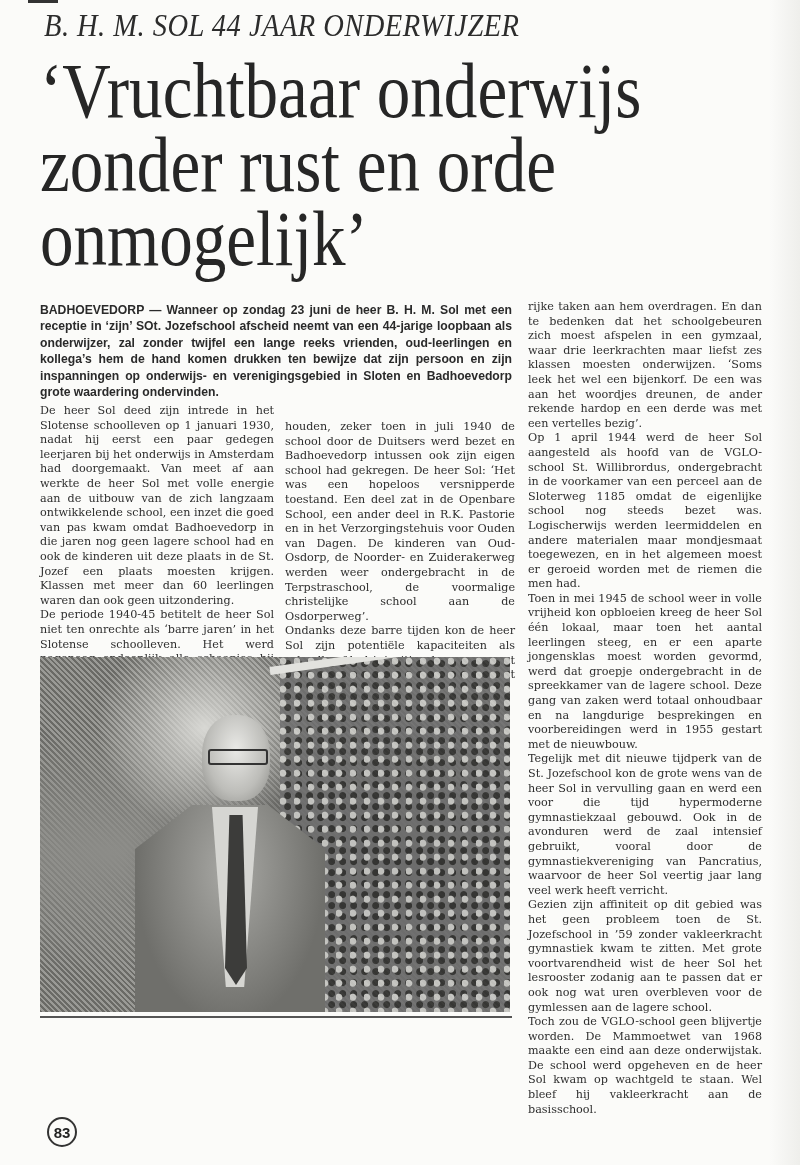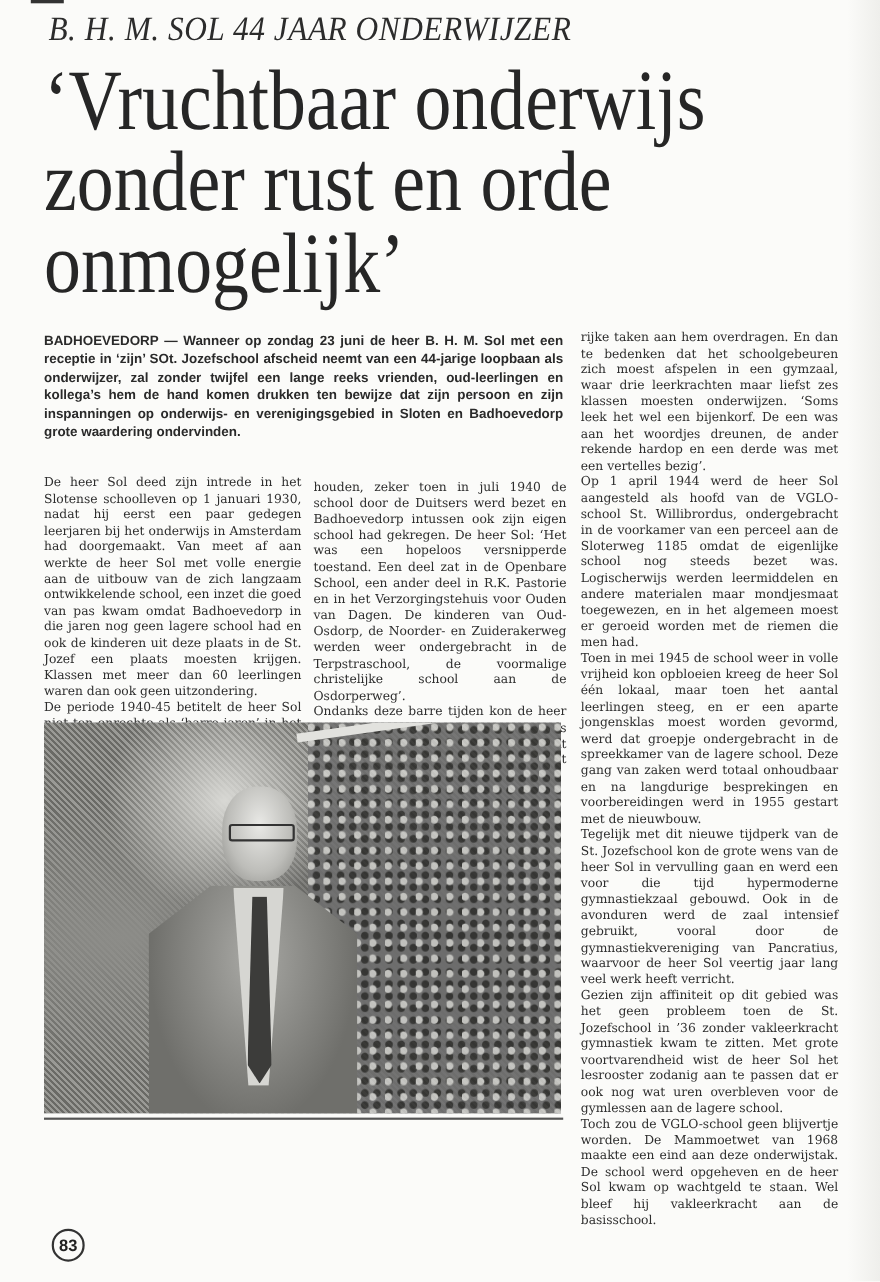--- a/index.html
+++ b/index.html
@@ -38,22 +38,22 @@
     font-family: Liberation Sans, sans-serif; font-weight: bold;
     font-size: 12.2px; line-height: 16.4px; text-align: justify;
     color: #2a2a2a;
   }
   .col {
     position: absolute; font-family: "DejaVu Serif", serif;
     font-size: 11.2px; line-height: 14.6px; text-align: justify;
     color: #2e2e2e;
   }
   .col p { margin: 0; }
-  .col1 { left: 40px; top: 432px; width: 234px; }
-  .col2 { left: 285px; top: 436px; width: 230px; }
+  .col1 { left: 40px; top: 404px; width: 234px; }
+  .col2 { left: 285px; top: 420px; width: 230px; }
   .col3 { left: 528px; top: 300px; width: 234px; }
   .photo {
     position: absolute; left: 40px; top: 657px; width: 470px; height: 355px;
     background:
       radial-gradient(ellipse at 35% 20%, #d8d8d4 0%, rgba(0,0,0,0) 25%),
       radial-gradient(ellipse at 80% 60%, #5a5a58 0%, rgba(0,0,0,0) 55%),
       radial-gradient(ellipse at 15% 55%, #8c8c88 0%, rgba(0,0,0,0) 45%),
       repeating-linear-gradient(45deg, #6a6a66 0 2px, #9a9a96 2px 4px),
       #777;
     overflow: hidden;
@@ -130,21 +130,21 @@
   <div class="col col2">
     <p>houden, zeker toen in juli 1940 de school door de Duitsers werd bezet en Badhoevedorp intussen ook zijn eigen school had gekregen. De heer Sol: ‘Het was een hopeloos versnipperde toestand. Een deel zat in de Openbare School, een ander deel in R.K. Pastorie en in het Verzorgingstehuis voor Ouden van Dagen. De kinderen van Oud-Osdorp, de Noorder- en Zuiderakerweg werden weer ondergebracht in de Terpstraschool, de voormalige christelijke school aan de Osdorperweg’.</p>
     <p>Ondanks deze barre tijden kon de heer Sol zijn potentiële kapaciteiten als schoolhoofd al tot uiting brengen, want zijn voorganger, de heer Schuss, moest door overbezetting al heel wat belang-</p>
   </div>
 
   <div class="col col3">
     <p>rijke taken aan hem overdragen. En dan te bedenken dat het schoolgebeuren zich moest afspelen in een gymzaal, waar drie leerkrachten maar liefst zes klassen moesten onderwijzen. ‘Soms leek het wel een bijenkorf. De een was aan het woordjes dreunen, de ander rekende hardop en een derde was met een vertelles bezig’.</p>
     <p>Op 1 april 1944 werd de heer Sol aangesteld als hoofd van de VGLO-school St. Willibrordus, ondergebracht in de voorkamer van een perceel aan de Sloterweg 1185 omdat de eigenlijke school nog steeds bezet was. Logischerwijs werden leermiddelen en andere materialen maar mondjesmaat toegewezen, en in het algemeen moest er geroeid worden met de riemen die men had.</p>
     <p>Toen in mei 1945 de school weer in volle vrijheid kon opbloeien kreeg de heer Sol één lokaal, maar toen het aantal leerlingen steeg, en er een aparte jongensklas moest worden gevormd, werd dat groepje ondergebracht in de spreekkamer van de lagere school. Deze gang van zaken werd totaal onhoudbaar en na langdurige besprekingen en voorbereidingen werd in 1955 gestart met de nieuwbouw.</p>
     <p>Tegelijk met dit nieuwe tijdperk van de St. Jozefschool kon de grote wens van de heer Sol in vervulling gaan en werd een voor die tijd hypermoderne gymnastiekzaal gebouwd. Ook in de avonduren werd de zaal intensief gebruikt, vooral door de gymnastiekvereniging van Pancratius, waarvoor de heer Sol veertig jaar lang veel werk heeft verricht.</p>
-    <p>Gezien zijn affiniteit op dit gebied was het geen probleem toen de St. Jozefschool in ’36 zonder vakleerkracht gymnastiek kwam te zitten. Met grote voortvarendheid wist de heer Sol het lesrooster zodanig aan te passen dat er ook nog wat uren overbleven voor de gymlessen aan de lagere school.</p>
+    <p>Gezien zijn affiniteit op dit gebied was het geen probleem toen de St. Jozefschool in ’59 zonder vakleerkracht gymnastiek kwam te zitten. Met grote voortvarendheid wist de heer Sol het lesrooster zodanig aan te passen dat er ook nog wat uren overbleven voor de gymlessen aan de lagere school.</p>
     <p>Toch zou de VGLO-school geen blijvertje worden. De Mammoetwet van 1968 maakte een eind aan deze onderwijstak. De school werd opgeheven en de heer Sol kwam op wachtgeld te staan. Wel bleef hij vakleerkracht aan de basisschool.</p>
 
   </div>
 
   <div class="photo" title="Portrait photo of B. H. M. Sol in suit and tie with glasses, standing in front of ivy foliage">
     <div class="foliage"></div>
     <div class="roofline"></div>
     <div class="figure-body"></div>
     <div class="figure-shirt"></div>
     <div class="figure-tie"></div>

